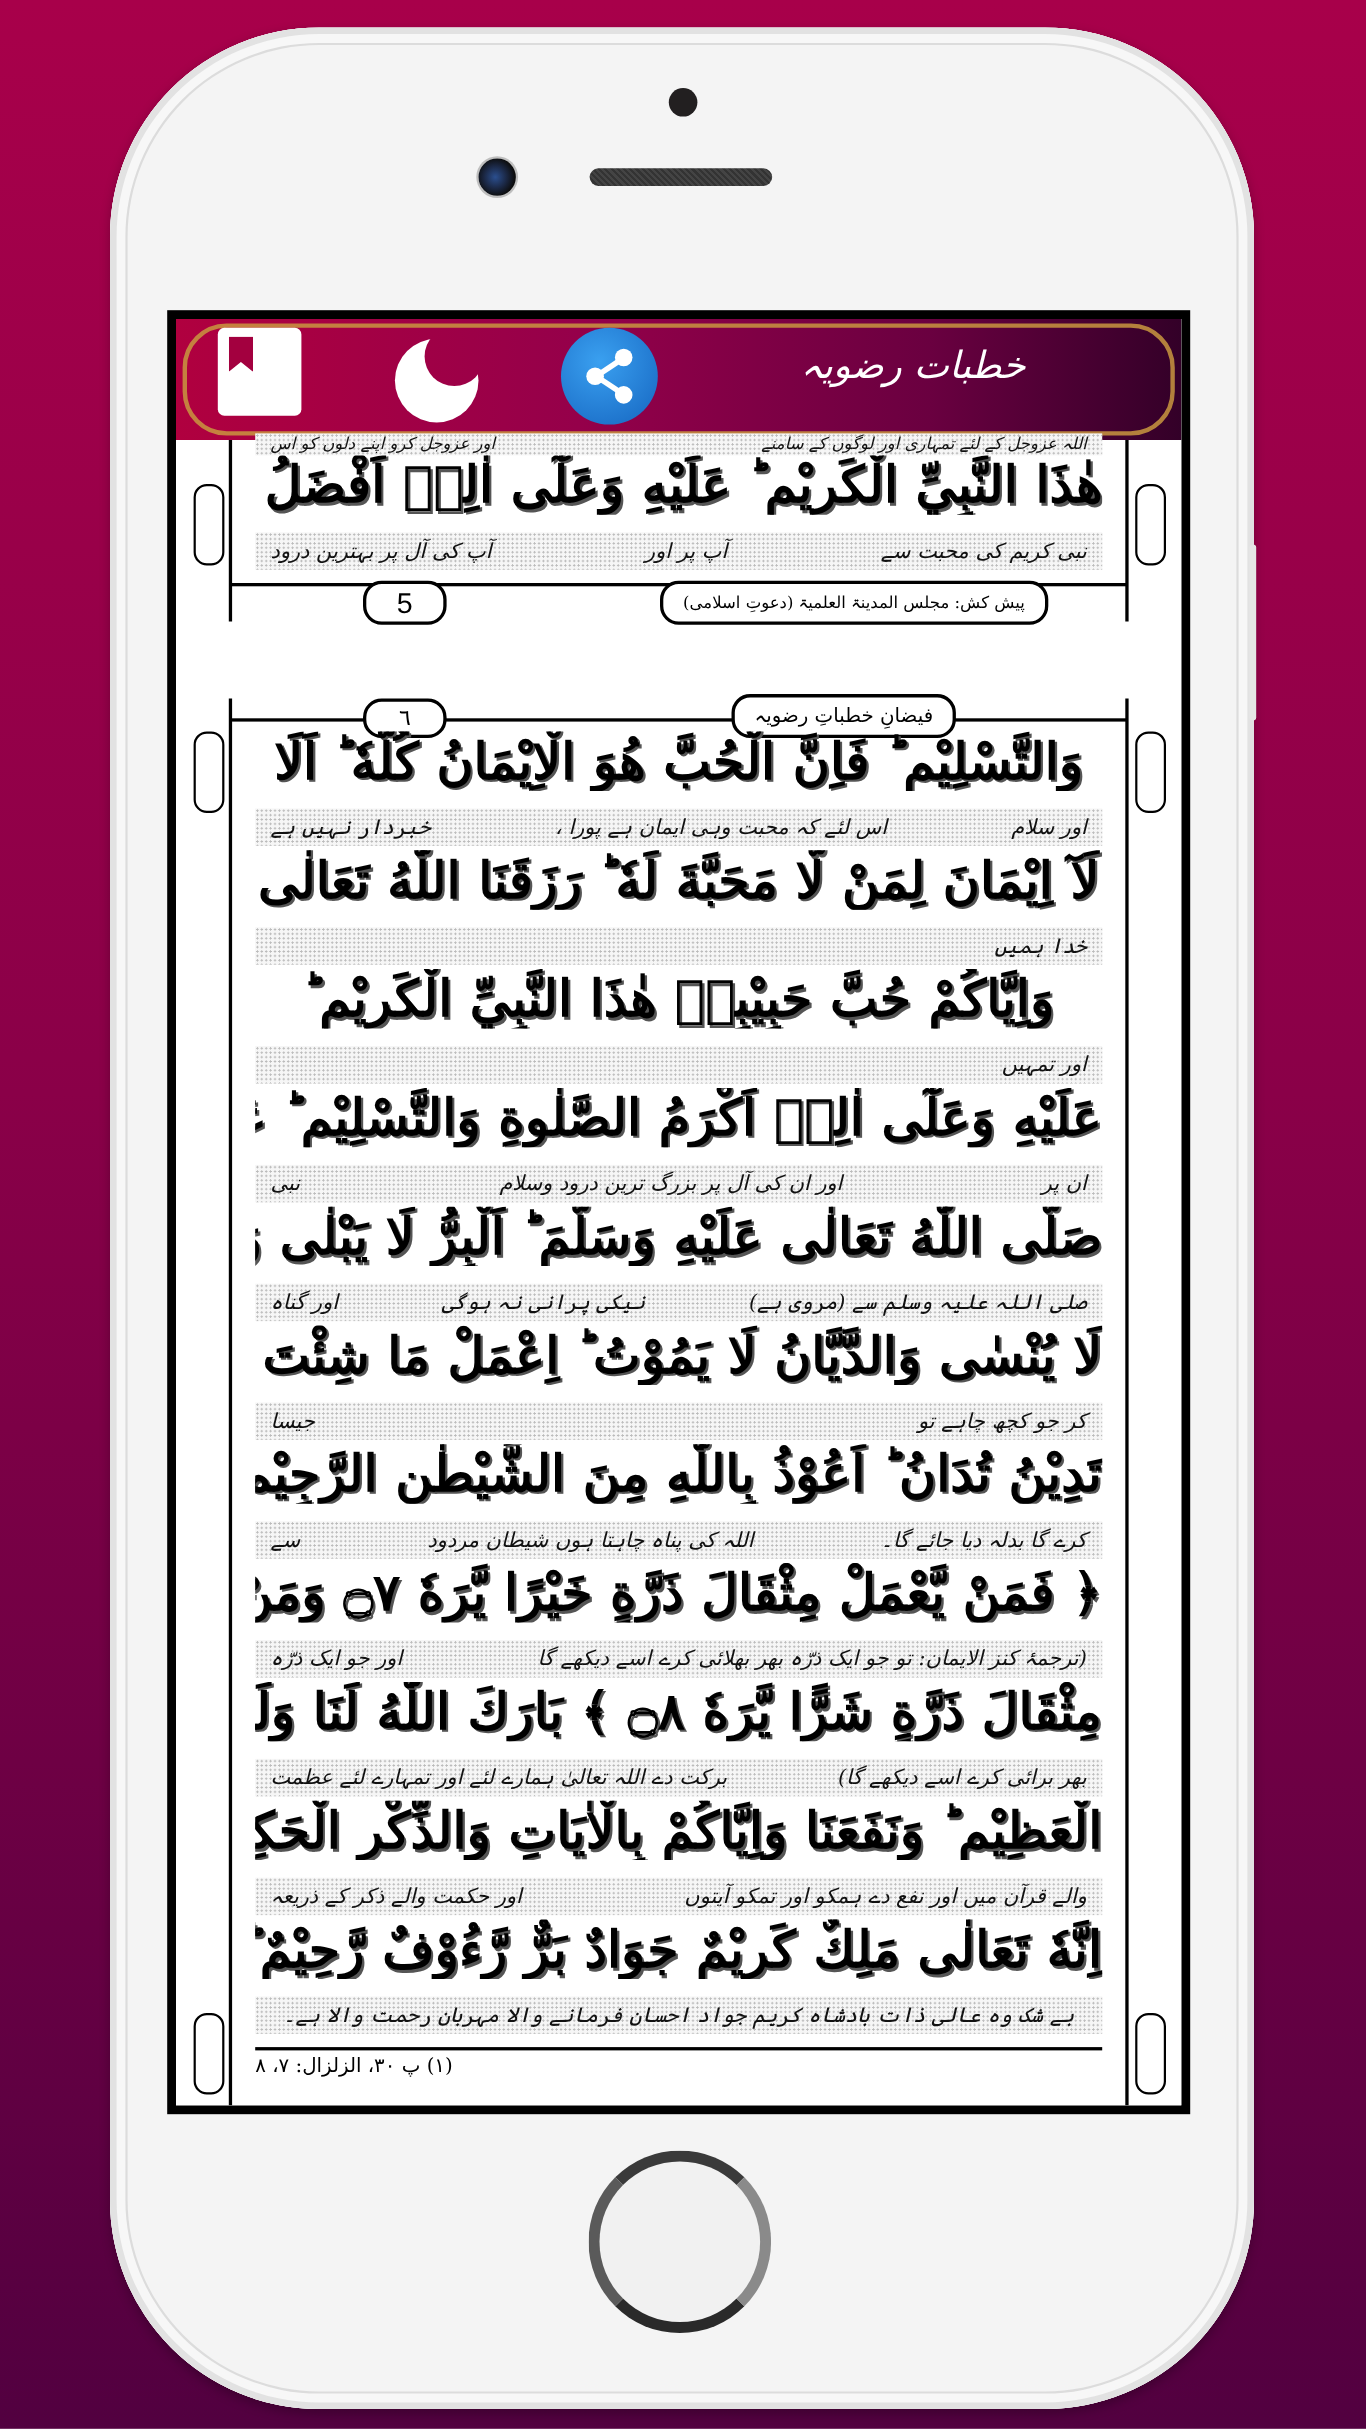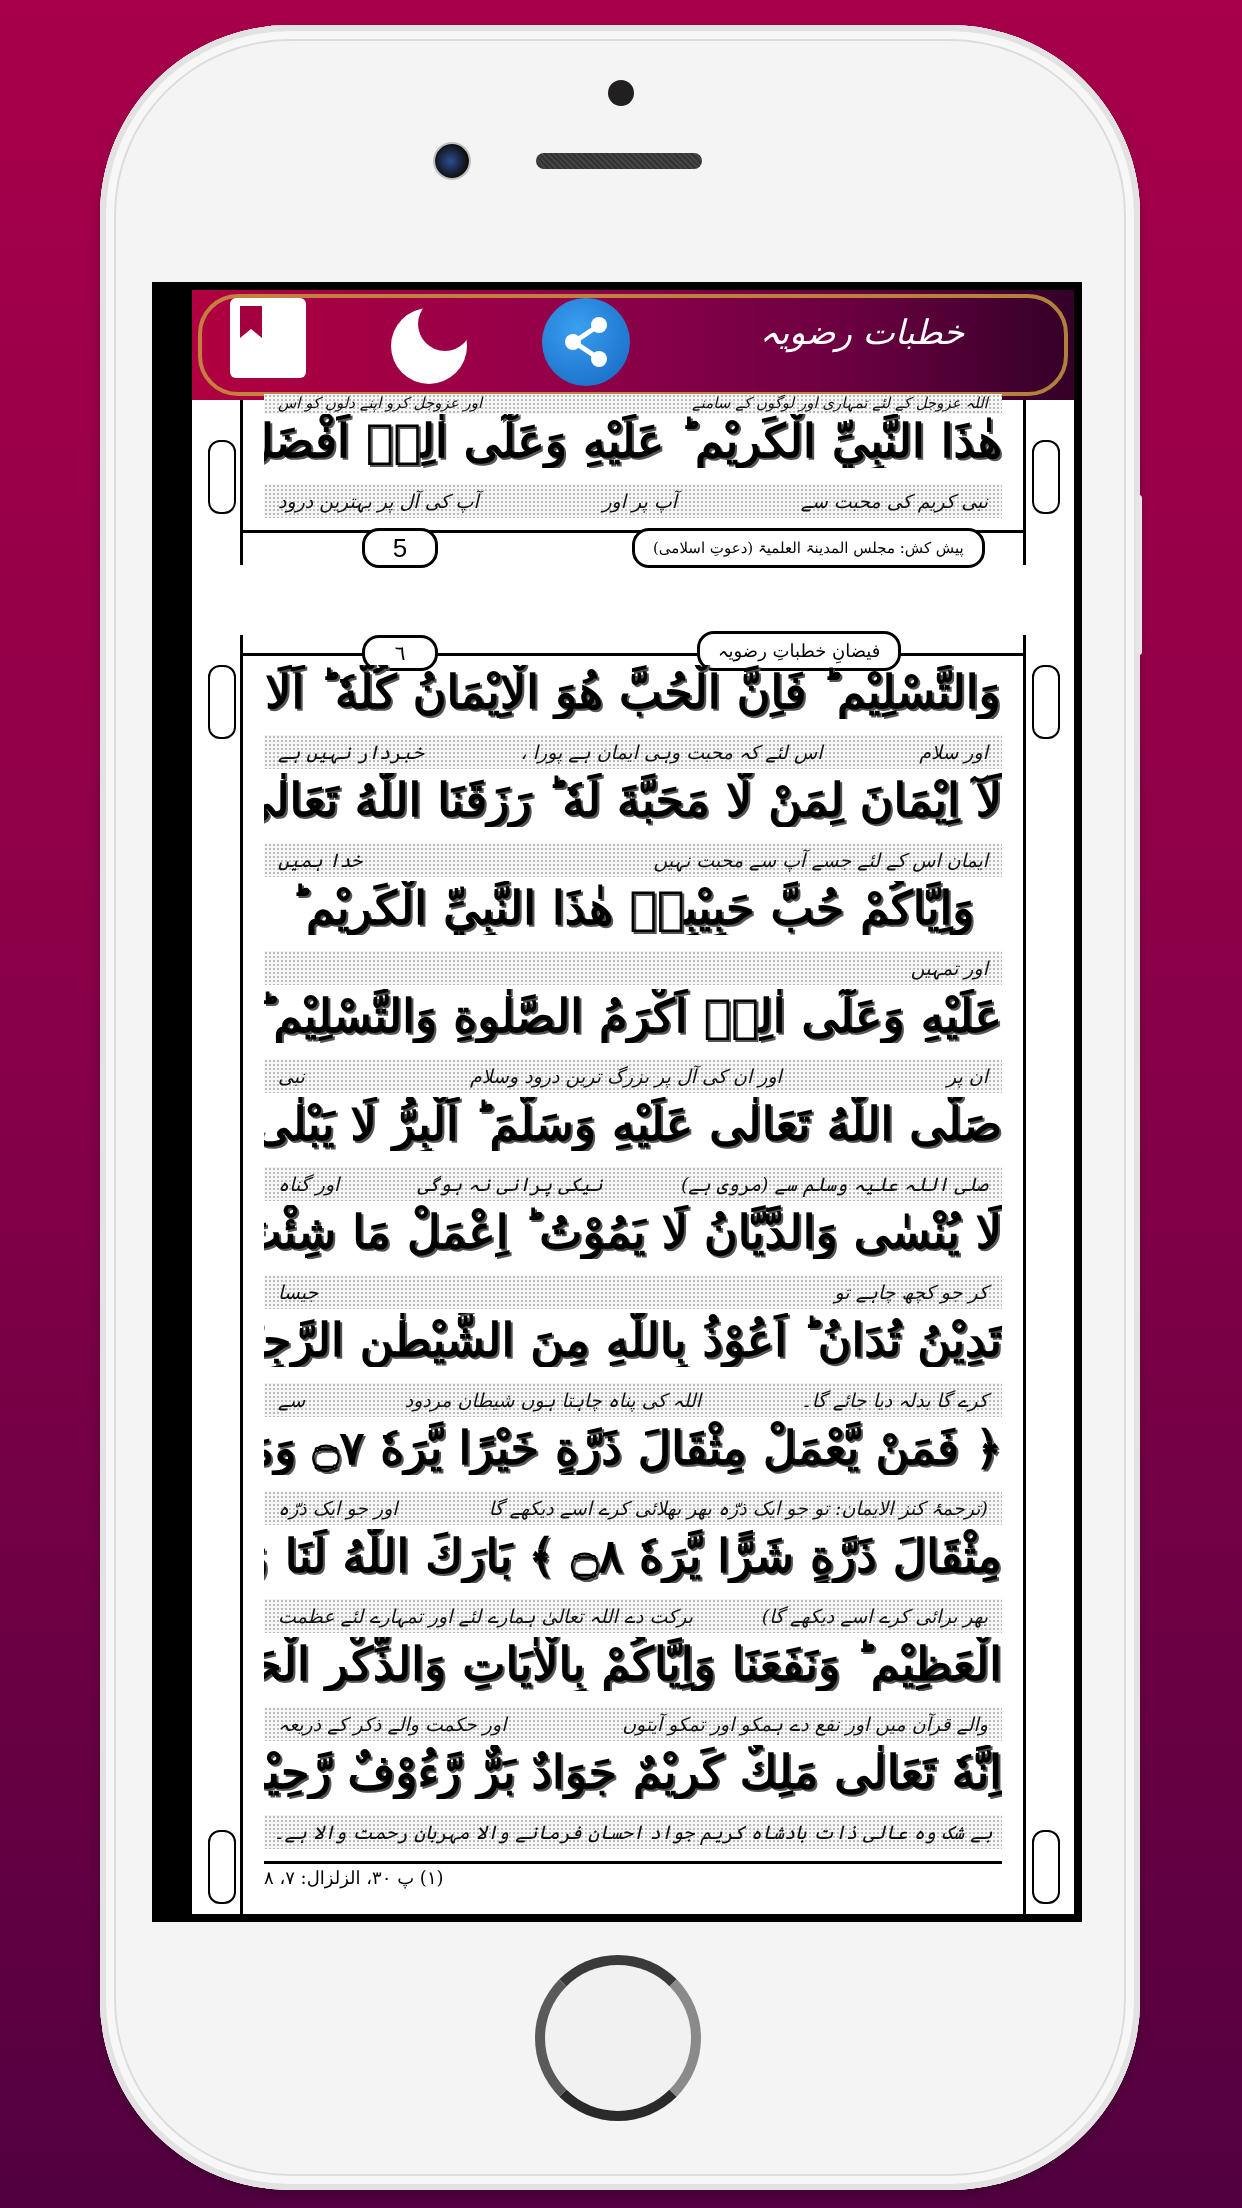--- a/index.html
+++ b/index.html
@@ -16,21 +16,21 @@
   .side-btn { position:absolute; background:#e6e6e6; border-radius:3px; }
   .sensor { position:absolute; left:608px; top:80px; width:26px; height:26px; border-radius:50%; background:#221f20; }
   .camera { position:absolute; left:435px; top:144px; width:34px; height:34px; border-radius:50%;
     background: radial-gradient(circle at 45% 50%, #2b4f8f 0%, #1b2845 40%, #0d0d0d 70%); box-shadow:0 0 0 2px #bfbfbf; }
   .speaker { position:absolute; left:536px; top:153px; width:166px; height:16px; border-radius:8px;
     background: repeating-linear-gradient(45deg,#333 0 2px,#444 2px 4px); }
   .home { position:absolute; left:535px; top:1955px; width:166px; height:166px; border-radius:50%;
     box-sizing:border-box; border:10px solid #6f6f6f; border-color:#3a3a3a #8a8a8a #2a2a2a #5a5a5a; background:#f1f1f1; }
 
   .screen { position:absolute; left:152px; top:282px; width:930px; height:1640px; background:#000; }
-  .screen-inner { position:absolute; left:8px; top:8px; right:8px; bottom:8px; background:#fff; overflow:hidden;margin-left:32px; }
+  .screen-inner { position:absolute; left:8px; top:8px; right:8px; bottom:8px; background:#fff; overflow:hidden; }
 
   .header { position:absolute; left:0; top:0; right:0; height:110px;
     background: linear-gradient(90deg, #b0003f 0%, #95004a 40%, #6a0040 75%, #330028 100%); }
   .header-arch { position:absolute; left:6px; top:4px; right:6px; bottom:4px;
     border:4px solid #c9973f; border-radius:40px 40px 40px 40px; opacity:0.85; }
   .btn-bookmark { position:absolute; left:38px; top:8px; width:76px; height:80px; background:#fff; border-radius:6px; cursor:pointer; }
   .btn-bookmark .ribbon { position:absolute; left:10px; top:8px; width:22px; height:32px; background:#a3003f;
     clip-path: polygon(0 0,100% 0,100% 100%,50% 72%,0 100%); }
   .btn-moon { position:absolute; left:195px; top:12px; width:84px; height:84px; cursor:pointer; }
   .btn-share { position:absolute; left:350px; top:8px; width:88px; height:88px; border-radius:50%;
@@ -145,21 +145,20 @@
         <div style="position:absolute;left:0;right:0;top:30px;">
           <div class="line-ar" style="top:0px;">وَالتَّسْلِيْمِ ؕ فَاِنَّ الْحُبَّ هُوَ الْاِيْمَانُ كُلُّهٗ ؕ اَلَا</div>
           <div class="line-ur" style="top:70px;">
             <span>اور سلام</span>
             <span>اس لئے کہ محبت وہی ایمان ہے پورا ،</span>
             <span>خبردار نہیں ہے</span>
           </div>
 
           <div class="line-ar" style="top:108px;">لَآ اِيْمَانَ لِمَنْ لَّا مَحَبَّةَ لَهٗ ؕ رَزَقَنَا اللّٰهُ تَعَالٰى</div>
           <div class="line-ur" style="top:178px;">
-            <span>ایمان اس کے لئے جسے آپ سے محبت نہیں</span>
             <span>خدا ہمیں</span>
           </div>
 
           <div class="line-ar" style="top:216px;">وَاِيَّاكُمْ حُبَّ حَبِيْبِهٖ هٰذَا النَّبِيِّ الْكَرِيْمِ ؕ</div>
           <div class="line-ur" style="top:286px;">
             <span>اور تمہیں</span>
           </div>
 
           <div class="line-ar" style="top:324px;">عَلَيْهِ وَعَلٰٓى اٰلِهٖ اَكْرَمُ الصَّلٰوةِ وَالتَّسْلِيْمِ ؕ عَنِ النَّبِيِّ</div>
           <div class="line-ur" style="top:394px;">

